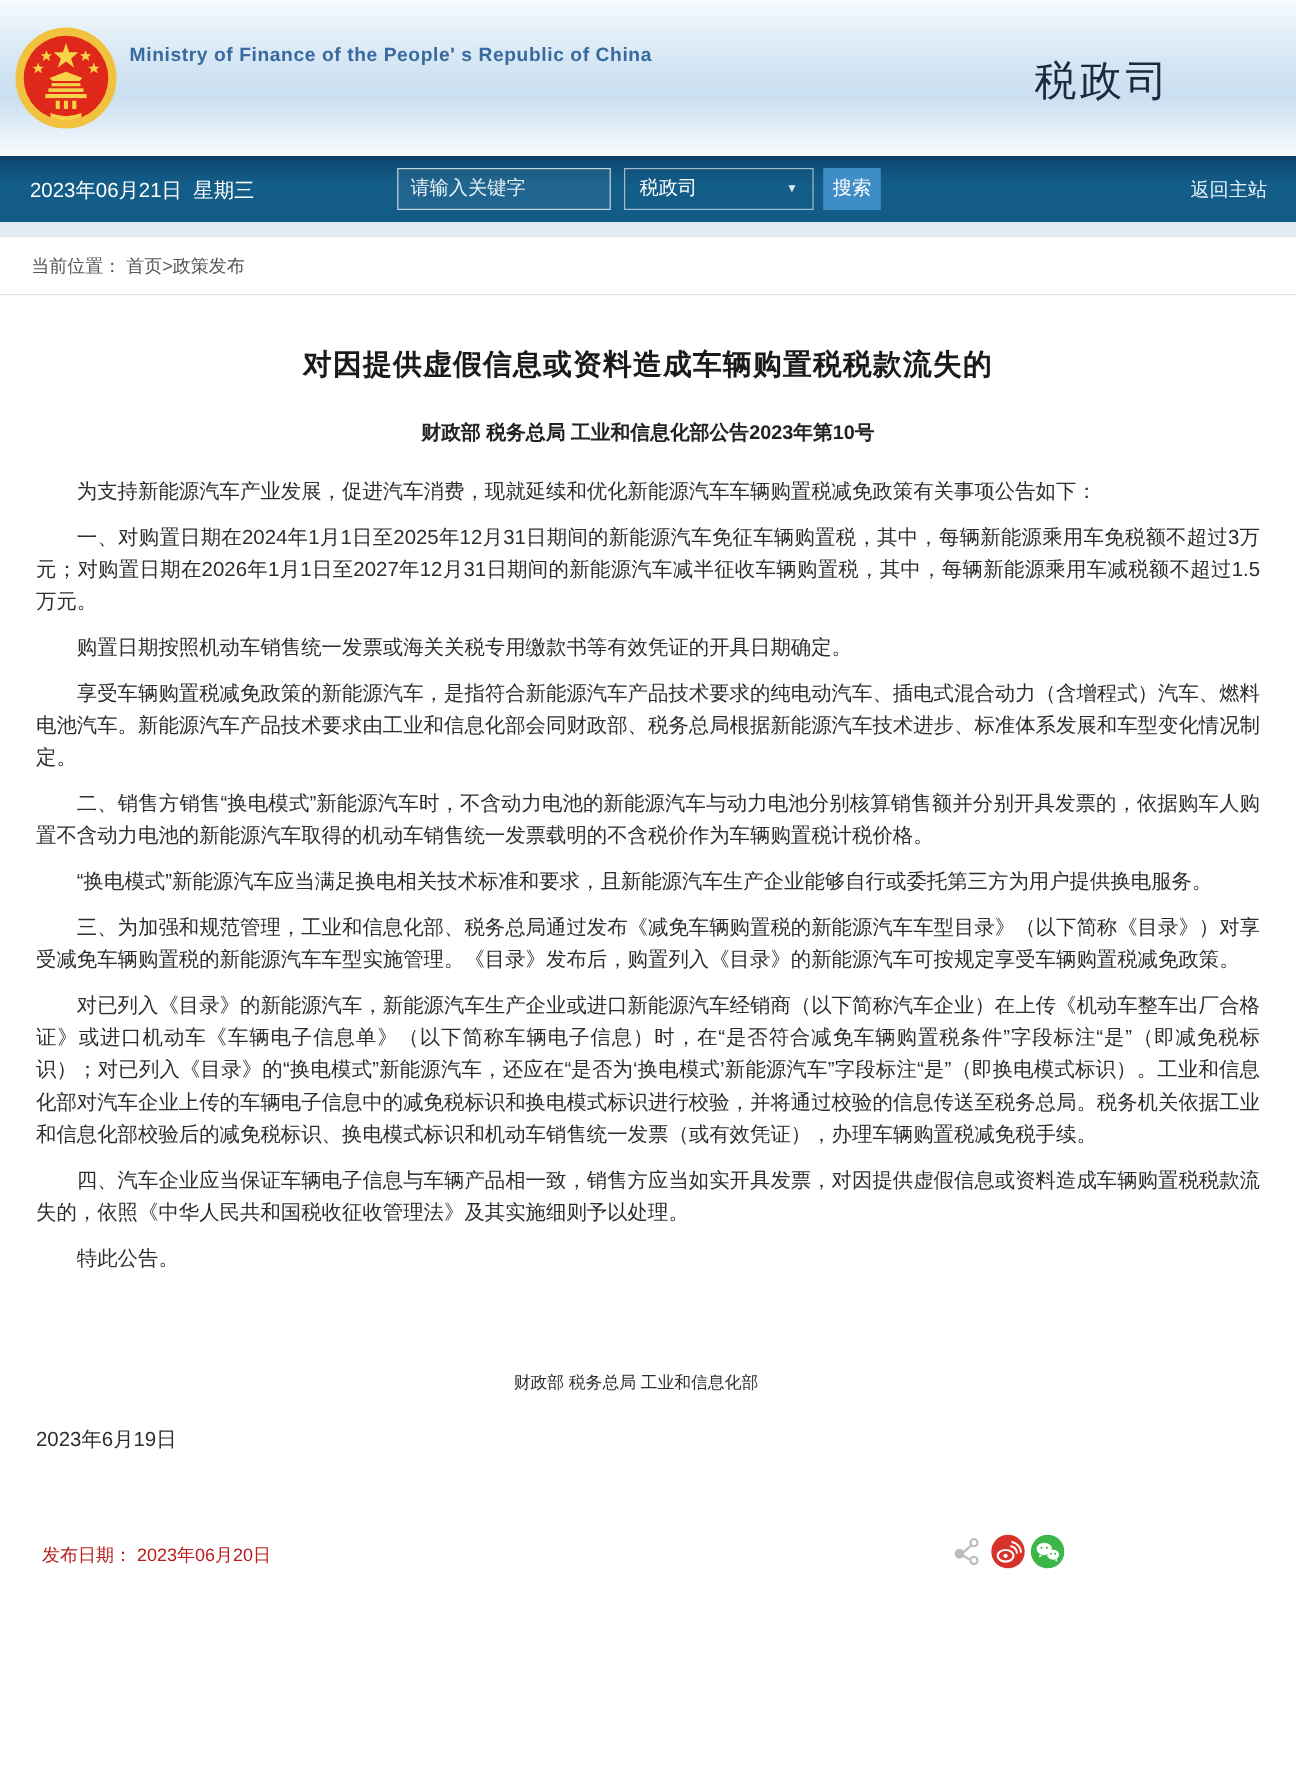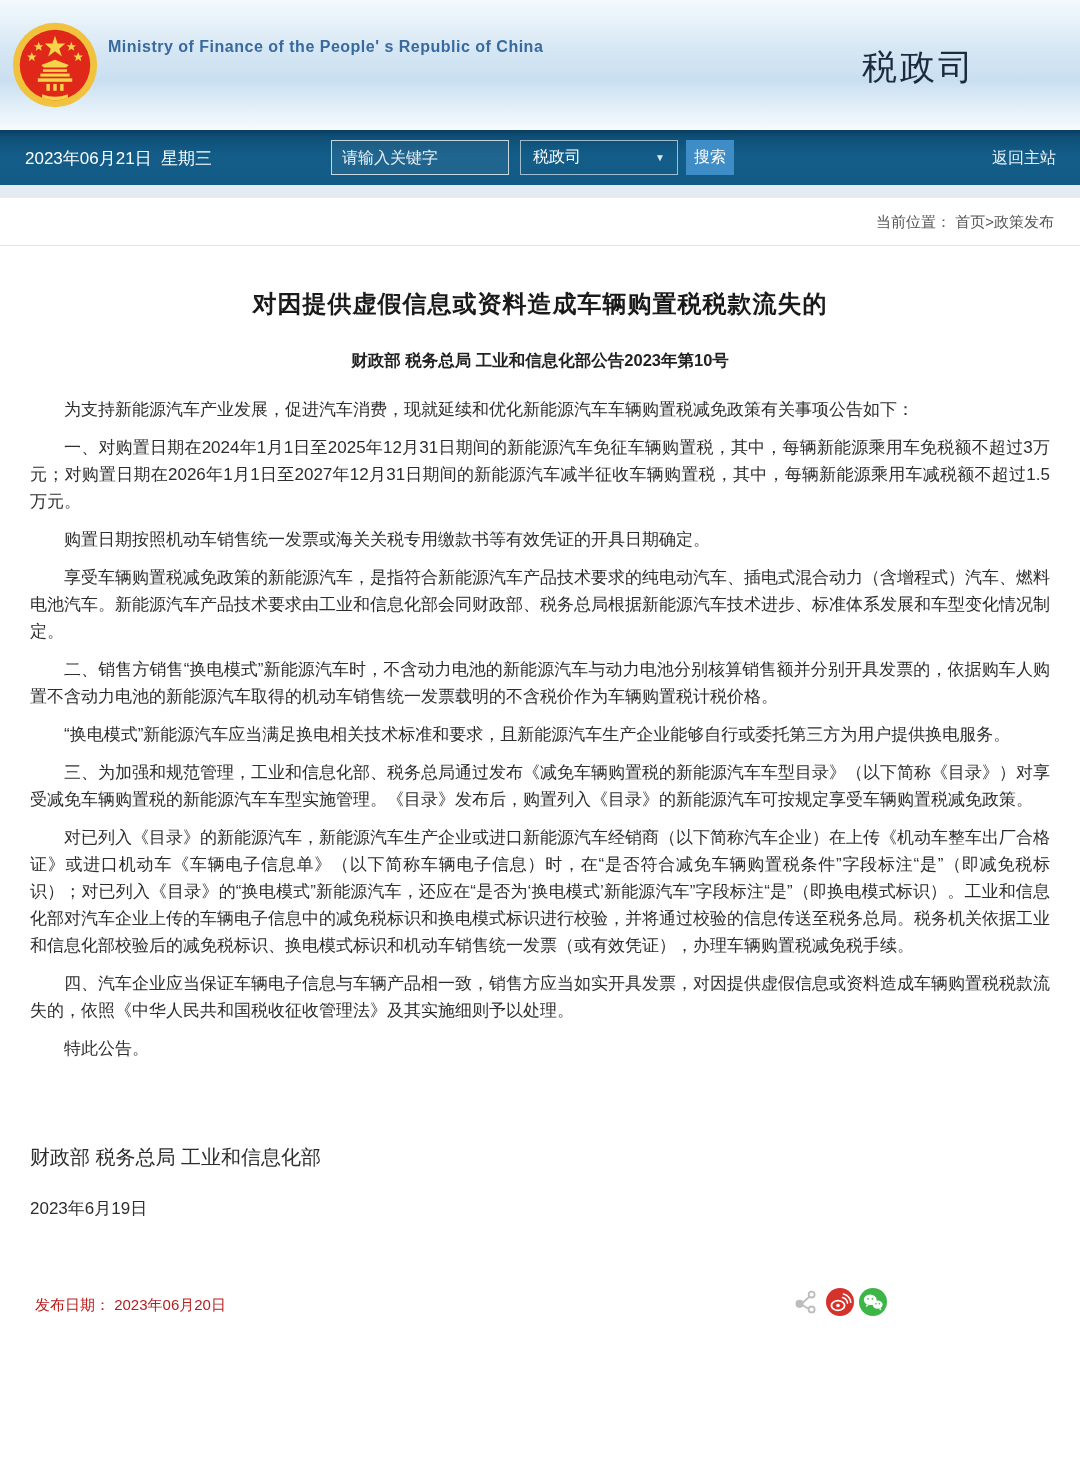--- a/index.html
+++ b/index.html
@@ -124,21 +124,20 @@
   }
 
   
   .sub-band { height: 13px; background: #e4ebf1; }
   .breadcrumb-row {
     background: #ffffff;
     padding: 15px 26px 13px 26px;
     border-bottom: 1px solid #e3e3e3;
     font-size: 15px;
     color: #555555;
-    text-align: right;
   }
   .breadcrumb-row a { color: #555555; text-decoration: none; cursor: pointer; }
 
   
   .article { padding: 0 30px; }
   .article-title {
     margin-top: 42px;
     text-align: center;
     font-size: 24px;
     font-weight: bold;
@@ -156,23 +155,23 @@
   .article-body p {
     font-size: 17px;
     line-height: 27px;
     color: #2d2d2d;
     text-indent: 2em;
     margin: 11px 0;
     text-align: justify;
   }
   .signature {
     margin-top: 82px;
-    text-align: left;
+    text-align: center;
     padding-right: 20px;
-    font-size: 20px;
+    font-size: 14px;
     color: #2d2d2d;
   }
   .sign-date {
     margin-top: 26px;
     text-align: left;
     padding-right: 24px;
     font-size: 17px;
     color: #2d2d2d;
   }
 

